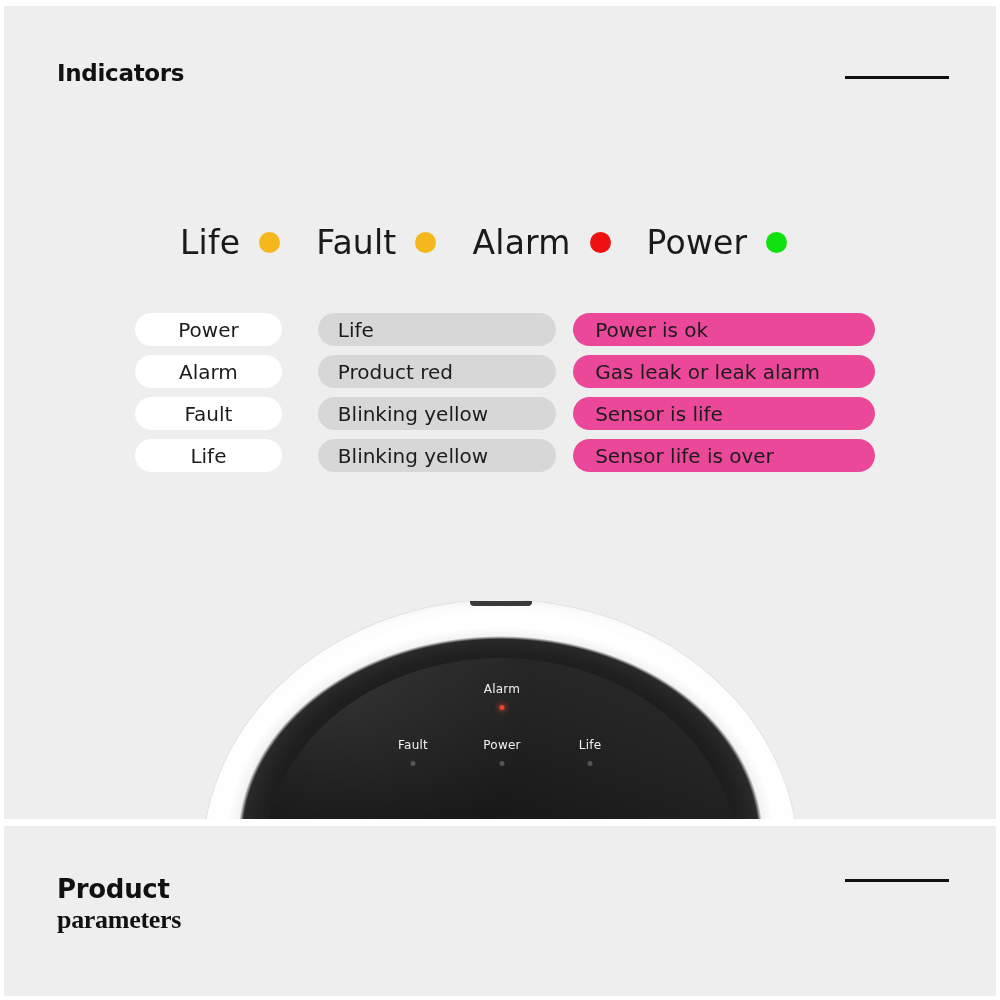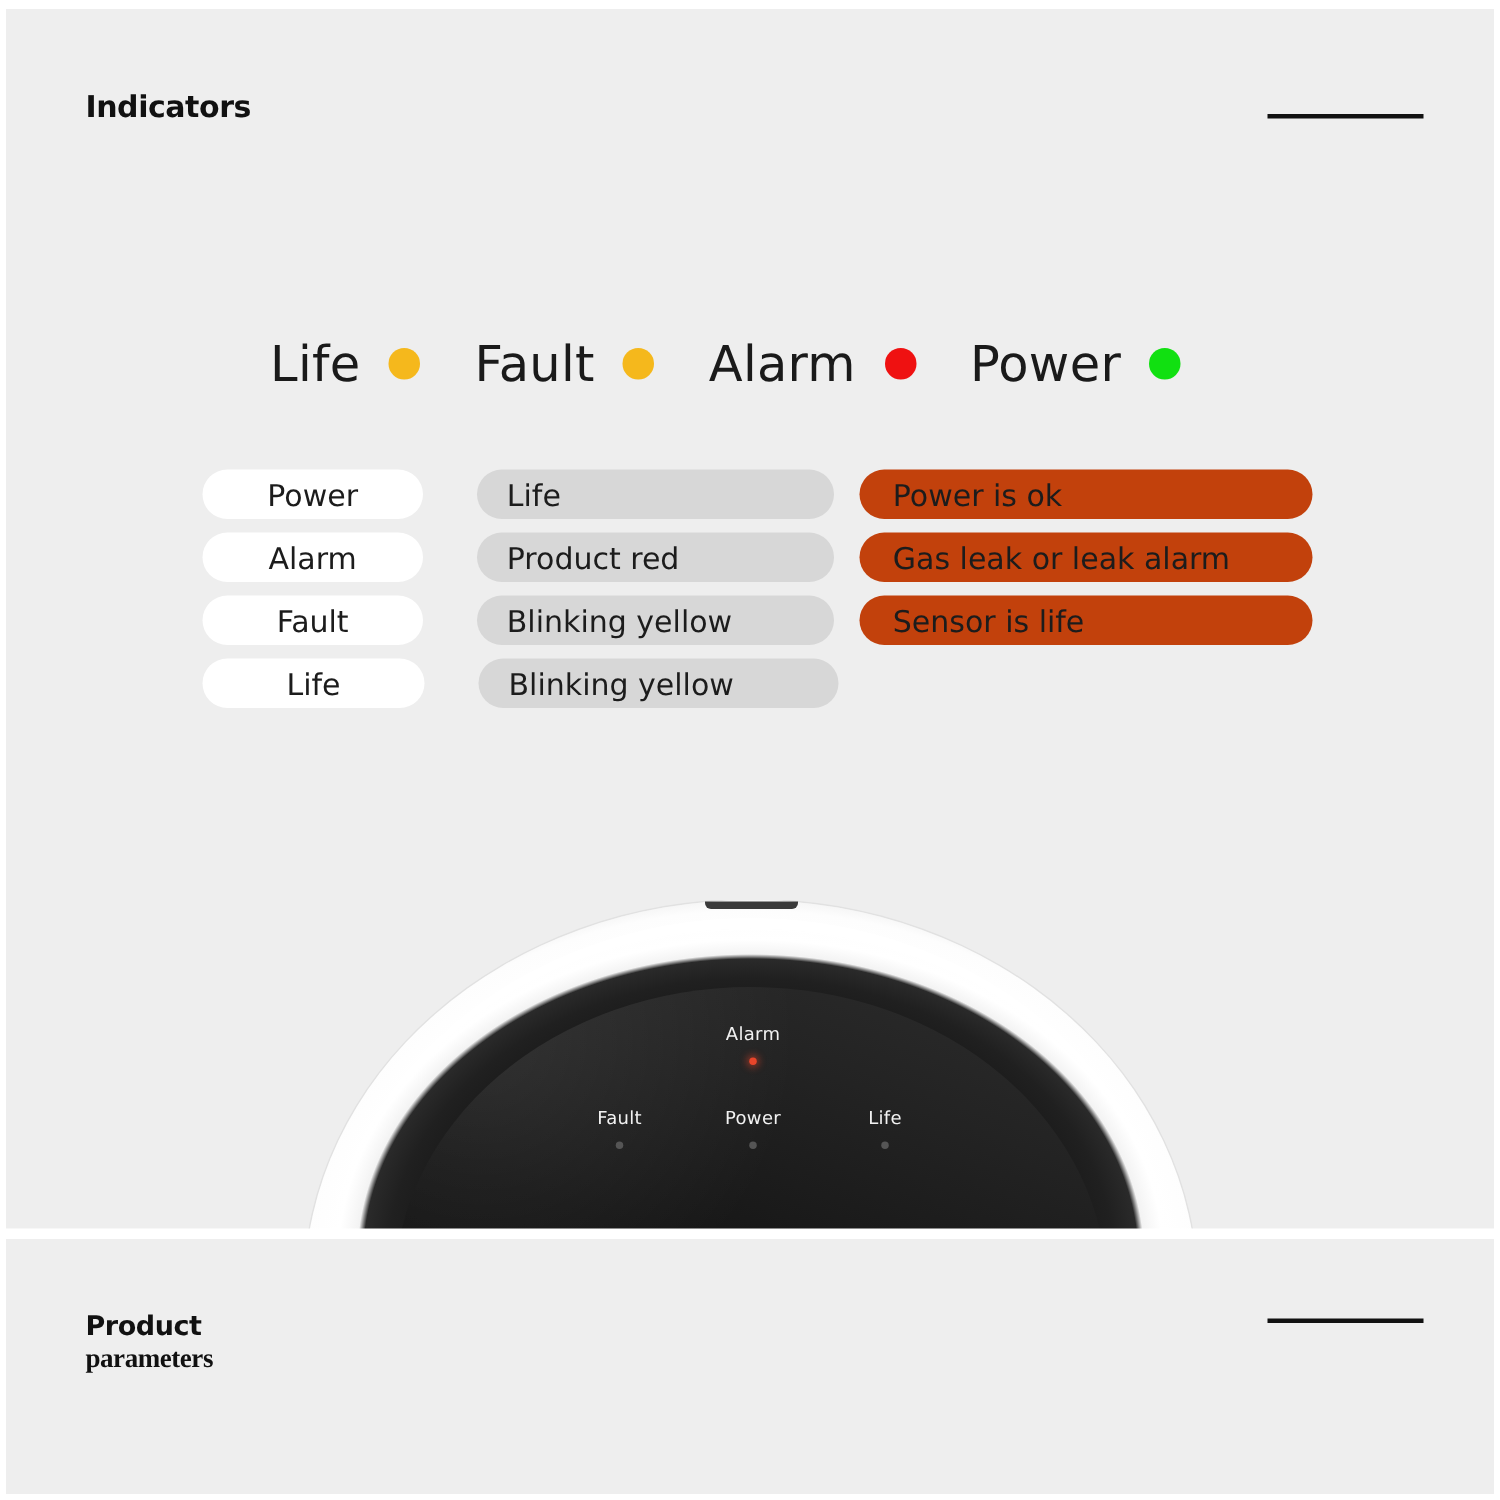--- a/index.html
+++ b/index.html
@@ -45,26 +45,26 @@
     position: absolute;
     font-family: "DejaVu Sans", sans-serif;
     font-weight: bold;
     color: #111111;
     letter-spacing: -0.3px;
     line-height: 1.18;
   }
   #heading-indicators {
     left: 57px;
     top: 60px;
-    font-size: 20px;
+    font-size: 23px;
   }
   #heading-product {
     left: 57px;
     top: 874px;
-    font-size: 18px;
+    font-size: 26px;
     width: 330px;
   }
   #heading-product .line2 { display: block; font-family: Liberation Serif, serif; }
 
   .rule {
     position: absolute;
     height: 3px;
     background: #111111;
   }
   #rule-top   { left: 845px; top: 76px;  width: 104px; }
@@ -132,21 +132,21 @@
   }
   .pill.col-color {
     width: 240px;
     background: #d7d7d7;
     justify-content: flex-start;
     padding-left: 20px;
     margin-right: 17px;
   }
   .pill.col-desc {
     width: 304px;
-    background: #c2410c;
+    background: #ec4899;
     justify-content: flex-start;
     padding-left: 22px;
   }
 
   
   #device {
     position: absolute;
     left: 203px;
     top: 600px;
     width: 595px;
@@ -288,20 +288,21 @@
 
     <div class="pill-row">
       <div class="pill col-name">Fault</div>
       <div class="pill col-color">Blinking yellow</div>
       <div class="pill col-desc">Sensor is life</div>
     </div>
 
     <div class="pill-row">
       <div class="pill col-name">Life</div>
       <div class="pill col-color">Blinking yellow</div>
+      <div class="pill col-desc">Sensor life is over</div>
     </div>
   </div>
 
   <div id="device">
     <div id="device-body">
       <div id="device-rim-hl"></div>
       <div id="device-face">
         <div id="device-face-sheen"></div>
 
       </div>

